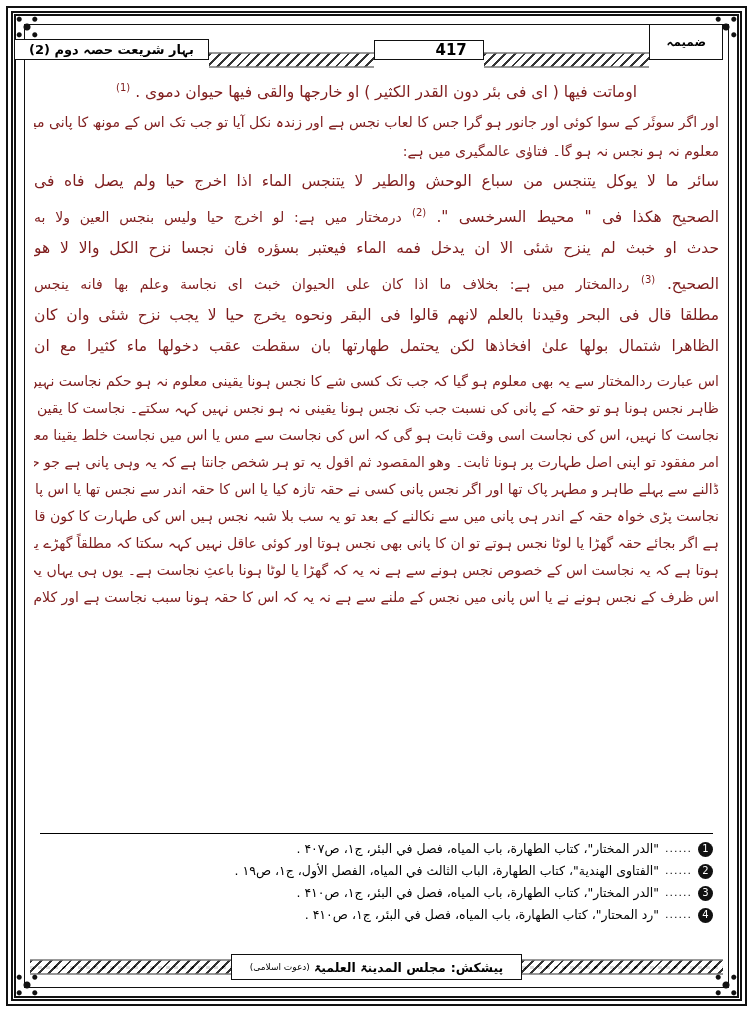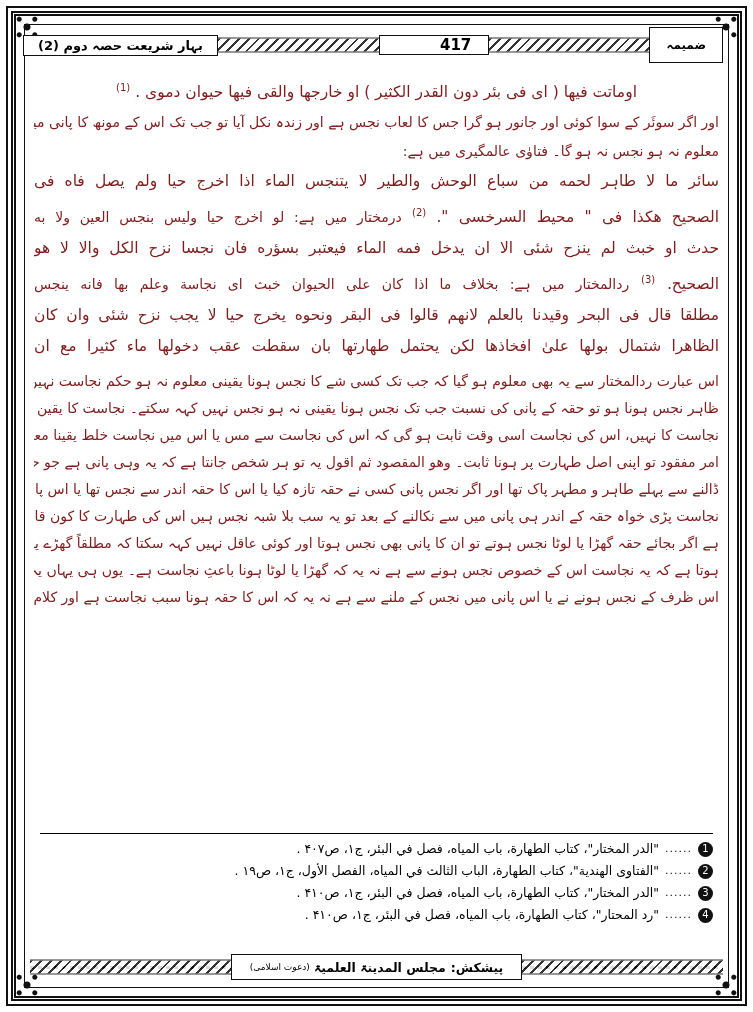--- a/index.html
+++ b/index.html
@@ -48,26 +48,26 @@
       radial-gradient(circle at 80% 80%, #111 0 2px, transparent 3px);
   }
   .corner.tl { left: 14px;  top: 14px; }
   .corner.tr { right: 14px; top: 14px; }
   .corner.bl { left: 14px;  bottom: 14px; }
   .corner.br { right: 14px; bottom: 14px; }
 
   
   .header-band {
     position: absolute;
-    left: 23px;
+    left: 14px;
     right: 30px;
     top: 30px;
     height: 30px;
     display: flex;
-    align-items: center;
+    align-items: flex-end;
   }
   .hdr-orn {
     flex: 1 1 auto;
     background:
       repeating-linear-gradient(90deg,
         #111 0 4px, transparent 4px 8px);
     background-size: auto 3px;
     background-repeat: repeat-x;
     background-position: center;
     position: relative;
@@ -271,21 +271,21 @@
     </p>
 
     <p class="line urdu justified">
       <span>اور اگر سوئَر کے سوا کوئی اور جانور ہو گرا جس کا لعاب نجس ہے اور زندہ نکل آیا تو جب تک اس کے مونھ کا پانی میں پڑنا</span>
     </p>
     <p class="line urdu">
       <span>معلوم نہ ہو نجس نہ ہو گا۔ فتاوٰی عالمگیری میں ہے:</span>
     </p>
 
     <p class="line arabic justified">
-      <span>سائر ما لا طاہر لحمه من سباع الوحش والطير لا يتنجس الماء اذا اخرج حيا ولم يصل فاه فى</span>
+      <span>سائر ما لا يوكل يتنجس من سباع الوحش والطير لا يتنجس الماء اذا اخرج حيا ولم يصل فاه فى</span>
     </p>
     <p class="line arabic justified">
       <span>الصحيح هكذا فى " محيط السرخسى ".</span>
       <span class="sup">(<span>2</span>)</span>
       <span class="urdu">درمختار میں ہے: لو اخرج حيا وليس بنجس العين ولا به</span>
     </p>
     <p class="line arabic justified">
       <span>حدث او خبث لم ينزح شئى الا ان يدخل فمه الماء فيعتبر بسؤره فان نجسا نزح الكل والا لا هو</span>
     </p>
     <p class="line arabic justified">

